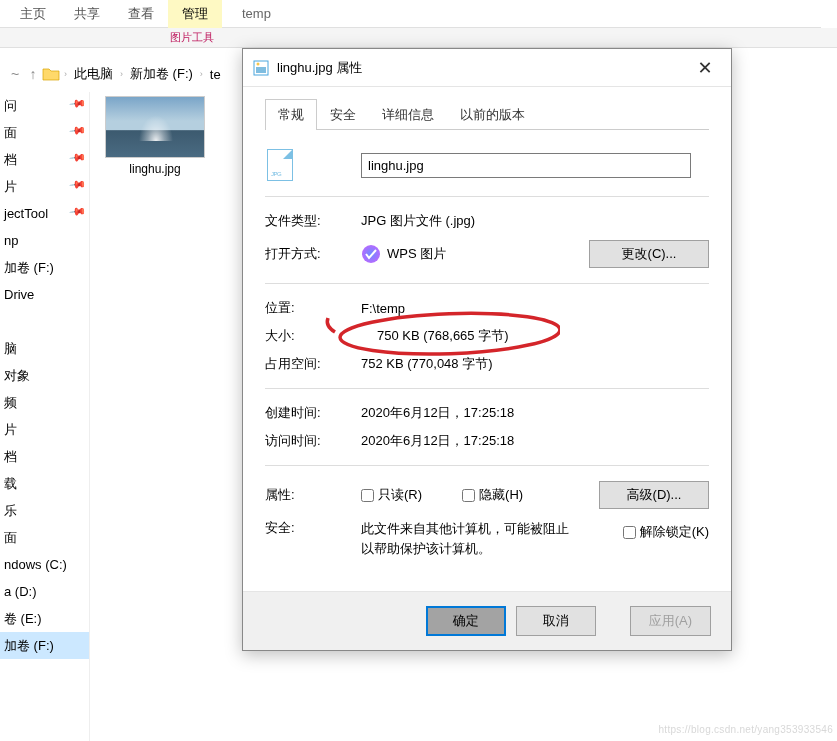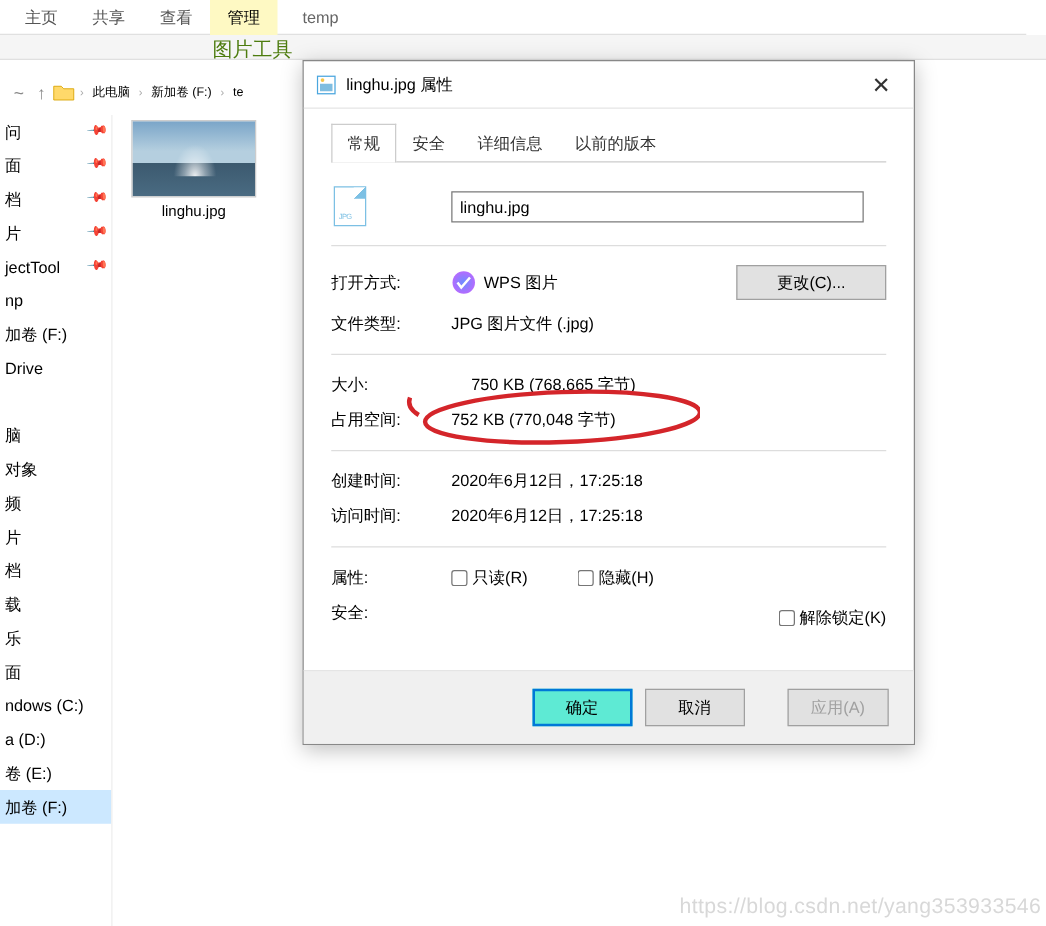--- a/index.html
+++ b/index.html
@@ -5,26 +5,26 @@
 * { margin:0; padding:0; box-sizing:border-box; font-family:"Microsoft YaHei","Segoe UI",sans-serif; font-size:13px; }
 body { background:#fff; position:relative; width:837px; height:741px; overflow:hidden; color:#000; }
 
 
 .ribbon-tabs { position:absolute; top:0; left:0; right:16px; height:28px; border-bottom:1px solid #e0e0e0; display:flex; align-items:center; padding-left:6px; background:#fff; }
 .ribbon-tabs .tab { padding:5px 14px; font-size:13px; color:#555; cursor:default; }
 .ribbon-tabs .tab.highlight { background:#fef9c3; color:#000; }
 .ribbon-tabs .tab.sub { color:#666; padding:0 0 0 20px; }
 
 .ribbon-panel { position:absolute; top:28px; left:0; right:0; height:20px; background:#f5f5f5; border-bottom:1px solid #e0e0e0; }
-.ribbon-panel .label { position:absolute; left:170px; font-size:16px; color:#4d7c0f; top:2px;}
+.ribbon-panel .label { position:absolute; left:170px; font-size:11px; color:#be185d; top:2px;}
 
 .breadcrumb-row { position:absolute; top:60px; left:0; right:0; height:28px; display:flex; align-items:center; padding:0 6px; background:#fff; }
 .nav-arrow { width:18px; text-align:center; color:#888; font-size:14px; }
 .folder-icon-small { width:18px;height:16px; display:inline-block; }
-.crumb { color:#000; padding:0 3px; font-size:10px;}
+.crumb { color:#000; padding:0 3px; font-size:13px;}
 .crumb-sep { color:#aaa; font-size:9px; padding:0 4px; }
 
 .sidebar { position:absolute; top:92px; left:0; width:90px; bottom:0; background:#fff; border-right:1px solid #eee; overflow:hidden; }
 .sidebar .sb-item { display:flex; align-items:center; height:27px; padding-left:4px; font-size:13px; color:#000; white-space:nowrap; }
 .sidebar .sb-item.selected { background:#cce8ff; }
 .sidebar .pin { color:#999; margin-left:auto; font-size:11px; padding-right:4px; transform:rotate(40deg);}
 
 .content-area { position:absolute; top:92px; left:95px; width:145px; }
 .thumb-card { width:120px; text-align:center; }
 .thumb-img { width:100px; height:62px; border:1px solid #ccc; margin:4px auto; background:linear-gradient(to bottom,#7aa5c8 0%,#b5cfdf 40%,#b5cfdf 55%,#3c5a6f 56%,#4a6b82 100%); position:relative; }
@@ -46,24 +46,24 @@
 .fname-input { border:1px solid #7a7a7a; padding:4px 6px; width:330px; font-size:13px; }
 .sep { border-top:1px solid #ddd; margin:10px 0; }
 .filetype-icon { width:26px; height:32px; border:1px solid #7cc0e4; background:#fff; position:relative; margin-left:2px; }
 .filetype-icon::before { content:''; position:absolute; right:0; top:0; width:9px; height:9px; background:linear-gradient(135deg,#fff 48%,#7cc0e4 52%); }
 .filetype-icon .jpg-b { position:absolute; bottom:3px; left:3px; font-size:6px; color:#7cc0e4; letter-spacing:-0.5px;}
 .wps-icon { width:20px;height:20px; display:inline-block; vertical-align:middle; margin-right:6px;}
 .btn { border:1px solid #a0a0a0; background:#e1e1e1; padding:4px 18px; font-size:13px; color:#000; cursor:default; min-width:80px; text-align:center;}
 .chk { margin-right:4px; vertical-align:middle;}
 .footer { display:flex; justify-content:flex-end; gap:10px; padding:14px 20px; border-top:1px solid #e5e5e5; background:#f0f0f0;}
 .footer .btn { min-width:80px; }
-.footer .btn.primary { border:2px solid #0078d7; background:#5eead4;}
+.footer .btn.primary { border:2px solid #0078d7; background:#a3a3a3;}
 .footer .btn.disabled { color:#a0a0a0;margin-left:24px; }
 .annotation { position:absolute; pointer-events:none; }
-.watermark { position:absolute; right:4px; bottom:6px; font-size:17px; color:#d8d8d8; letter-spacing:0.3px;}
+.watermark { position:absolute; right:4px; bottom:6px; font-size:10px; color:#d8d8d8; letter-spacing:0.3px;}
 </style>
 </head>
 <body>
 
 <div class="ribbon-tabs">
   <div class="tab">主页</div>
   <div class="tab">共享</div>
   <div class="tab">查看</div>
   <div class="tab highlight">管理</div>
   <div class="tab sub">temp</div>
@@ -189,46 +189,50 @@
     <div class="row">
       <div class="lbl" style="width:96px;">
         <div class="filetype-icon">
             <span class="jpg-b">JPG</span>
           </div>
       </div>
       <input class="fname-input" value="linghu.jpg" style="">
     </div>
     <div class="sep"></div>
 
+    <div class="row">
+      <div class="lbl">文件类型:</div>
+      <div class="val">JPG 图片文件 (.jpg)</div>
+    </div>
     <div class="row">
       <div class="lbl">打开方式:</div>
       <div class="val" style="flex:1;display:flex;align-items:center;">
         <span class="wps-icon">
           <svg viewBox="0 0 20 20">
               <circle cx="10" cy="10" r="9" fill="url(#g)"></circle>
               <defs>
                 <radialGradient id="g">
                   <stop offset="0" stop-color="#6b8dff"></stop>
                   <stop offset="1" stop-color="#b46bff"></stop>
                 </radialGradient>
               </defs>
               <path d="M5 10l3 4 7-8" stroke="#fff" stroke-width="2" fill="none"></path>
             </svg>
         </span>
         <span>WPS 图片</span>
         <span style="flex:1"></span>
         <button class="btn" style="min-width:120px;">更改(C)...</button>
       </div>
     </div>
-    <div class="row">
-      <div class="lbl">文件类型:</div>
-      <div class="val">JPG 图片文件 (.jpg)</div>
-    </div>
-    <div class="sep"></div>
-
+    <div class="sep"></div>
+
+    <div class="row">
+      <div class="lbl">位置:</div>
+      <div class="val">F:\temp</div>
+    </div>
     <div class="row" style="position:relative;gap:16px;">
       <div class="lbl">大小:</div>
       <div class="val">750 KB (768,665 字节)</div>
     </div>
     <div class="row">
       <div class="lbl">占用空间:</div>
       <div class="val">752 KB (770,048 字节)</div>
     </div>
     <div class="sep"></div>
 
@@ -242,25 +246,27 @@
     </div>
     <div class="sep"></div>
 
     <div class="row">
       <div class="lbl">属性:</div>
       <div class="val" style="flex:1;display:flex;align-items:center;">
         <label><input type="checkbox" class="chk" style=""><span>只读(R)</span></label>
         <span style="width:40px"></span>
         <label><input type="checkbox" class="chk" style=""><span>隐藏(H)</span></label>
         <span style="flex:1"></span>
+        <button class="btn" style="min-width:110px;">高级(D)...</button>
       </div>
     </div>
     <div class="row" style="align-items:flex-start;">
       <div class="lbl">安全:</div>
       <div class="val" style="flex:1;display:flex;">
+        <div style="width:220px;line-height:1.5">此文件来自其他计算机，可能被阻止以帮助保护该计算机。</div>
         <div style="flex:1"></div>
         <label style="white-space:nowrap;margin-top:4px;"><input type="checkbox" class="chk" style=""><span>解除锁定(K)</span></label>
       </div>
     </div>
   </div>
   <div class="footer">
     <button class="btn primary">确定</button>
     <button class="btn">取消</button>
     <button class="btn disabled">应用(A)</button>
   </div>

